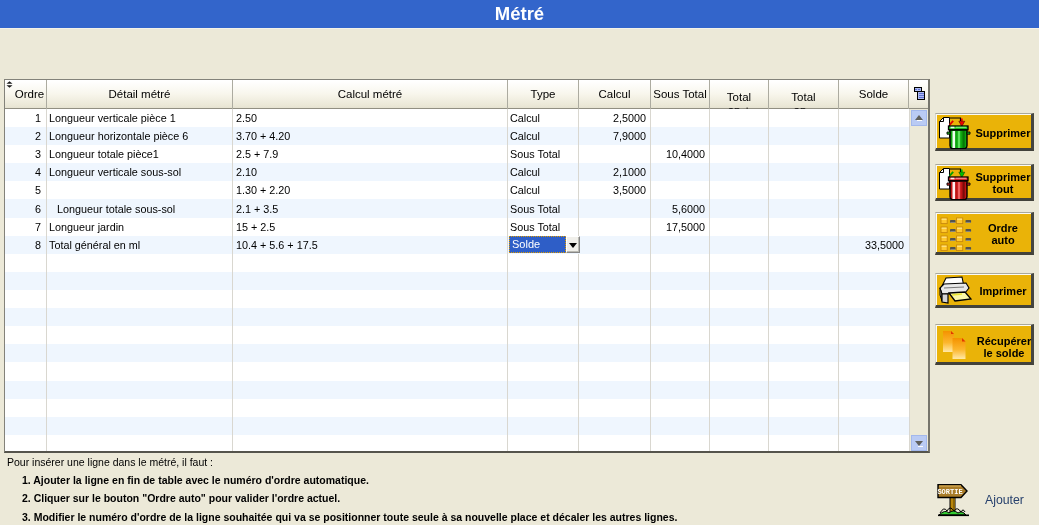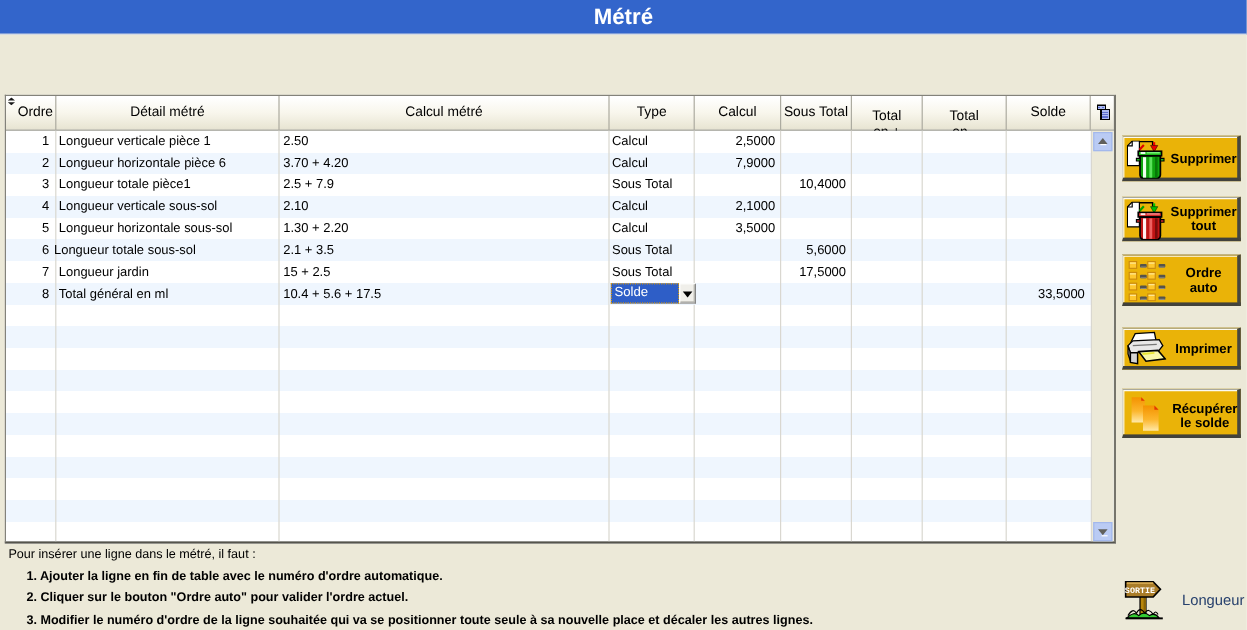--- a/index.html
+++ b/index.html
@@ -118,28 +118,27 @@
   </div>
   <div class="abs row" style="top:83px;">
     <span style="left:0;width:36px;" class="num">4</span>
     <span style="left:44px;">Longueur verticale sous-sol</span>
     <span style="left:231px;">2.10</span>
     <span style="left:505px;">Calcul</span>
     <span style="left:574px;width:67px;" class="num">2,1000</span>
   </div>
   <div class="abs row" style="top:101px;">
     <span style="left:0;width:36px;" class="num">5</span>
-    <span style="left:44px;">Longueur horizontale sous-sol</span>
     <span style="left:231px;">1.30 + 2.20</span>
     <span style="left:505px;">Calcul</span>
     <span style="left:574px;width:67px;" class="num">3,5000</span>
   </div>
   <div class="abs row" style="top:120px;">
     <span style="left:0;width:36px;" class="num">6</span>
-    <span style="left:40px;">Longueur totale sous-sol</span>
+    <span style="left:52px;">Longueur totale sous-sol</span>
     <span style="left:231px;">2.1 + 3.5</span>
     <span style="left:505px;">Sous Total</span>
     <span style="left:646px;width:54px;" class="num">5,6000</span>
   </div>
   <div class="abs row" style="top:138px;">
     <span style="left:0;width:36px;" class="num">7</span>
     <span style="left:44px;">Longueur jardin</span>
     <span style="left:231px;text-align:right;">15 + 2.5</span>
     <span style="left:505px;">Sous Total</span>
     <span style="left:646px;width:54px;" class="num">17,5000</span>
@@ -269,13 +268,13 @@
 <svg class="abs" style="left:937px;top:484px;" width="34" height="33" viewBox="0 0 34 33">
   <rect x="13" y="11" width="5" height="19" fill="#B8860B" stroke="#000" stroke-width="1"></rect>
   <rect x="16" y="12" width="2" height="17" fill="#8A6508"></rect>
   <path d="M1 0.8 L24 0.8 L30 7 L24 13.5 L1 13.5 Z" fill="#A97C28" stroke="#000" stroke-width="1.4"></path>
   <path d="M2 2 L24 2" stroke="#D2A74F" stroke-width="1.4"></path>
   <text x="13" y="10" font-family="'Liberation Mono',monospace" font-size="7" font-weight="bold" fill="#FFFFFF" text-anchor="middle" letter-spacing="0">SORTIE</text>
   <path d="M3 29 Q7 22 10 27 Q13 21 17 27 Q20 22 24 28 Q26 24 28 28" fill="none" stroke="#000" stroke-width="1"></path>
   <path d="M2 31 Q8 25 12 29 Q16 25 21 29 Q25 26 29 31 Z" fill="#33CC33" stroke="#000" stroke-width="1"></path>
   <rect x="1" y="30.5" width="31" height="1.6" fill="#000"></rect>
 </svg>
-<div id="quit-label" class="abs">Longueur</div>
+<div id="quit-label" class="abs">Ajouter</div>
 
 </body></html>

